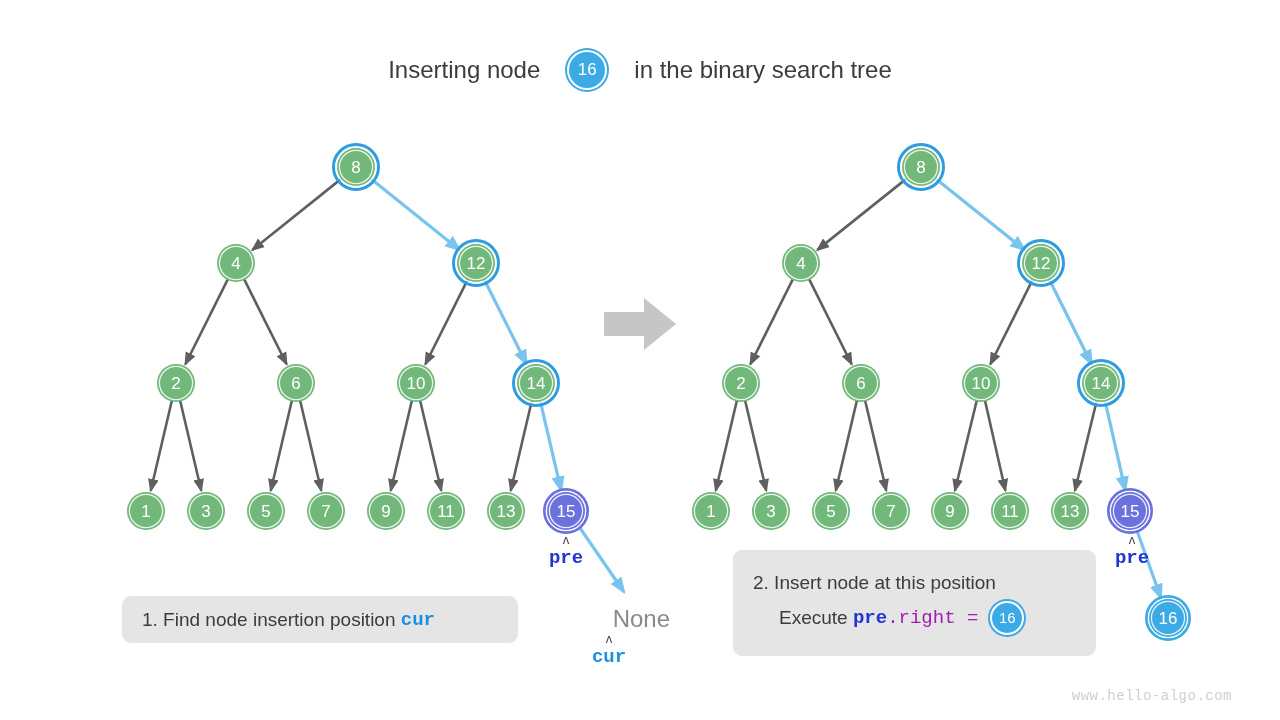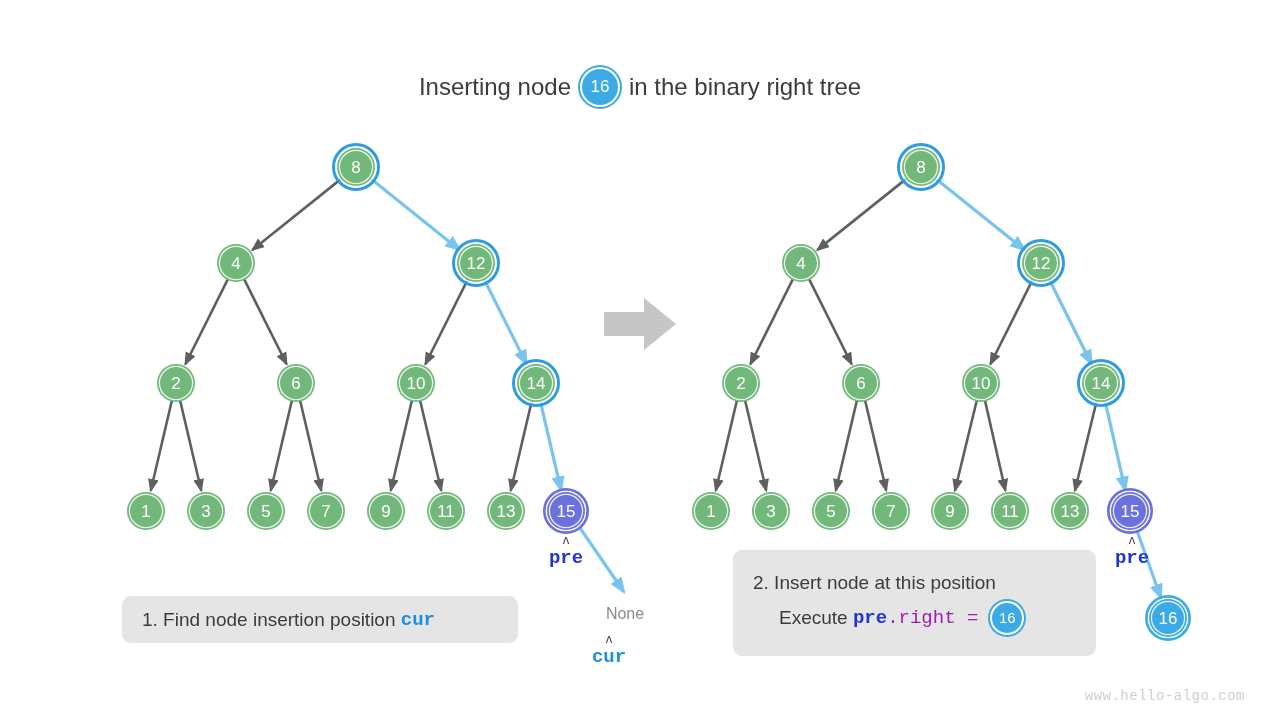--- a/index.html
+++ b/index.html
@@ -5,23 +5,23 @@
   html,body{margin:0;padding:0;}
   body{
     width:1280px;height:720px;background:#ffffff;overflow:hidden;
     font-family:"Liberation Sans",sans-serif;
     -webkit-font-smoothing:antialiased;
   }
   #stage{position:relative;width:1280px;height:720px;}
 
   
   .title{
-    position:absolute;left:0;top:67px;width:1280px;
+    position:absolute;left:0;top:50px;width:1280px;
     text-align:center;font-size:24px;color:#3c3c3c;
-    display:flex;align-items:center;justify-content:center;gap:1px;
+    display:flex;align-items:center;justify-content:center;gap:19px;
     white-space:pre;
   }
   .title-node{
     width:40px;height:40px;border-radius:50%;
     background:#3caae4;box-shadow:inset 0 0 0 2px #ffffff, 0 0 0 2px #3caae4;
     color:#fff;font-size:17px;font-weight:500;
     display:flex;align-items:center;justify-content:center;
     margin:0 8px;
   }
 
@@ -55,42 +55,42 @@
     margin-left:12px;font-family:"Liberation Sans",sans-serif;
   }
 
   
   .ptr{position:absolute;text-align:center;font-family:"Liberation Mono",monospace;
        font-weight:bold;font-size:19px;line-height:1;}
   .ptr .caret{display:block;font-family:"Liberation Sans",sans-serif;
               font-size:13px;color:#4a4a4a;font-weight:normal;margin-bottom:3px;}
   .ptr-pre{color:#2235cf;}
   .ptr-cur{color:#1b8fe0;}
-  .none-label{position:absolute;font-size:16px;color:#8a8a8a;text-align:center;
+  .none-label{position:absolute;font-size:24px;color:#8a8a8a;text-align:right;
               font-family:"Liberation Sans",sans-serif;}
 
   
   .mid-arrow{position:absolute;left:604px;top:298px;}
 
   
   .watermark{
-    position:absolute;right:35px;bottom:16px;
+    position:absolute;right:48px;bottom:16px;
     font-family:"Liberation Mono",monospace;font-size:14px;color:#cfcfcf;
     letter-spacing:.5px;
   }
 </style>
 </head>
 <body>
 
 <div id="stage">
 
   <div class="title">
     <span>Inserting node</span>
     <span class="title-node">16</span>
-    <span>in the binary right tree</span>
+    <span>in the binary search tree</span>
   </div>
 
   <svg class="tree" id="svg-left" width="1280" height="720">
       <defs>
         <marker id="ah-gray-L" viewBox="0 0 10 10" refX="8.5" refY="5" markerWidth="5.2" markerHeight="5.2" orient="auto-start-reverse">
           <path d="M0,1 L10,5 L0,9 z" fill="#5f5f5f"></path>
         </marker>
         <marker id="ah-hl-L" viewBox="0 0 10 10" refX="8.5" refY="5" markerWidth="5.2" markerHeight="5.2" orient="auto-start-reverse">
           <path d="M0,1 L10,5 L0,9 z" fill="#79c3ef"></path>
         </marker>

